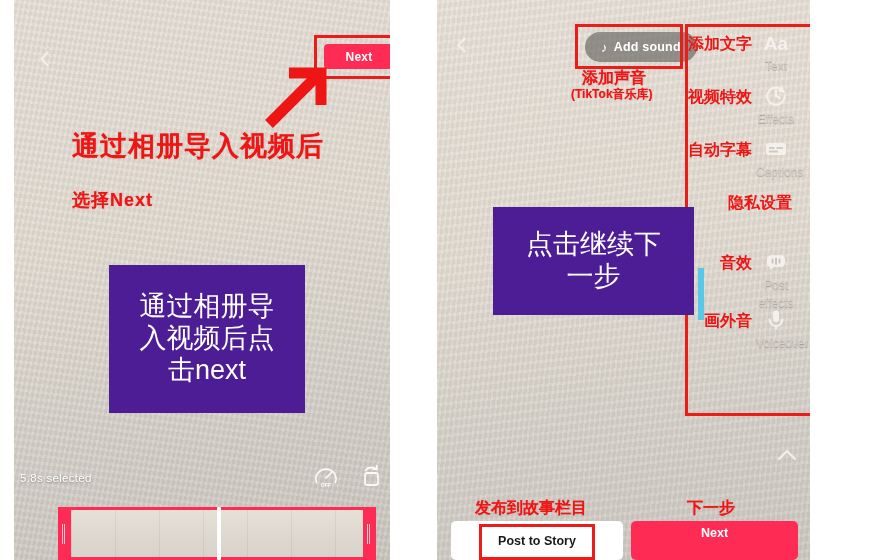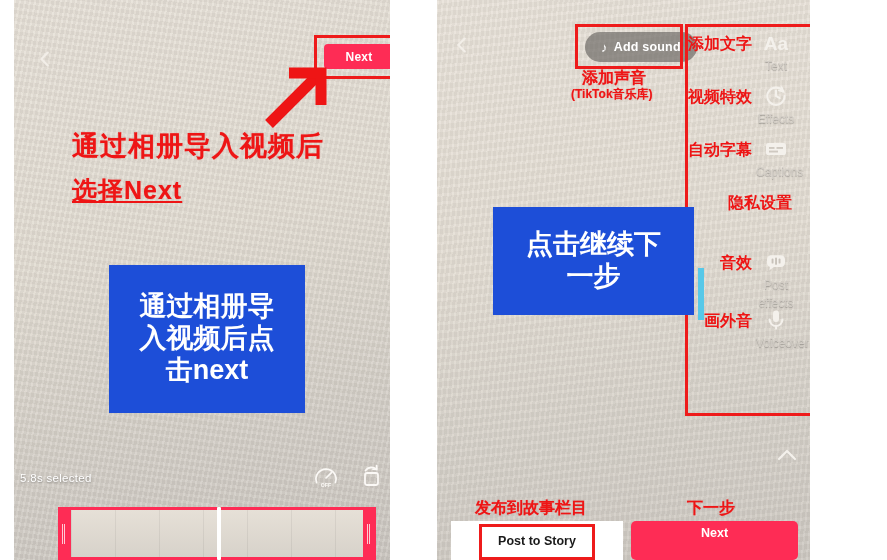--- a/index.html
+++ b/index.html
@@ -58,25 +58,25 @@
   .ann {               
     position: absolute;
     color: #ee1515;
     font-weight: bold;
     white-space: nowrap;
     text-shadow: 0 0 1px rgba(238,21,21,.5);
   }
 
   .blackbox {
     position: absolute;
-    background: #1d4ed8; color: #fff;
+    background: #4c1d95; color: #fff;
     display: flex; align-items: center; justify-content: center;
     text-align: center;
     line-height: 1.18;
-    font-weight: 700;
+    font-weight: 400;
   }
 
   
   .sel-label {
     position: absolute; color: #fff;
     font-size: 11.5px; letter-spacing: .3px;
     text-shadow: 0 1px 2px rgba(0,0,0,.35);
   }
   .tool-icon { position: absolute; width: 26px; height: 26px; }
   .tool-icon svg { width: 100%; height: 100%; display: block; }
@@ -130,21 +130,21 @@
   .side-en {
     color: #d2cdc6; font-size: 12px; line-height: 1.05;
     margin-top: 14px; text-shadow: 0 1px 1px rgba(0,0,0,.25);
   }
 
   .chev-up { position: absolute; width: 24px; height: 16px; }
   .chev-up svg { width: 100%; height: 100%; display: block; }
 
   .post-story {
     position: absolute;
-    background: #fff; border-radius: 0;
+    background: #fff; border-radius: 5px;
     display: flex; align-items: center; justify-content: center;
     color: #1a1a1a; font-size: 12.5px; font-weight: bold;
   }
   .next-big {
     position: absolute;
     background: #fe2c55; border-radius: 5px;
     display: flex; flex-direction: column; align-items: center;
     color: #fff; font-size: 12.5px; font-weight: bold;
     padding-top: 5px; overflow: hidden;
   }
@@ -175,21 +175,21 @@
     <div class="redbox" style="left:300px; top:35px; width:96px; height:44px;"></div>
 
     <div style="position:absolute; left:245px; top:62px; width:72px; height:68px;">
       <svg viewBox="0 0 72 68" fill="none">
         <path d="M10 62 L58 14" stroke="#ee1515" stroke-width="11" stroke-linecap="butt"></path>
         <path d="M30 11 L62 11 L62 43" stroke="#ee1515" stroke-width="11" stroke-linecap="butt" fill="none"></path>
       </svg>
     </div>
 
     <div class="ann" style="left:58px; top:128px; font-size:27px; letter-spacing:1px;">通过相册导入视频后</div>
-    <div class="ann" style="left:58px; top:174px; font-size:25px; letter-spacing:1px;text-decoration:underline;">选择Next</div>
+    <div class="ann" style="left:58px; top:188px; font-size:18px; letter-spacing:1px;">选择Next</div>
 
     <div class="blackbox" style="left: 95px; top: 265px; width: 196px; height: 148px; font-size: 27px; white-space: pre-line;">通过相册导
 入视频后点
 击next</div>
 
     <div class="sel-label" style="left:6px; top:472px;">5.8s selected</div>
 
     <div class="tool-icon" style="left:299px; top:465px;">
       <svg viewBox="0 0 26 26" fill="none" stroke="#fbf9f6" stroke-width="1.7" stroke-linecap="round">
         <path d="M3.6 17.5 a10 10 0 1 1 18.8 0"></path>

